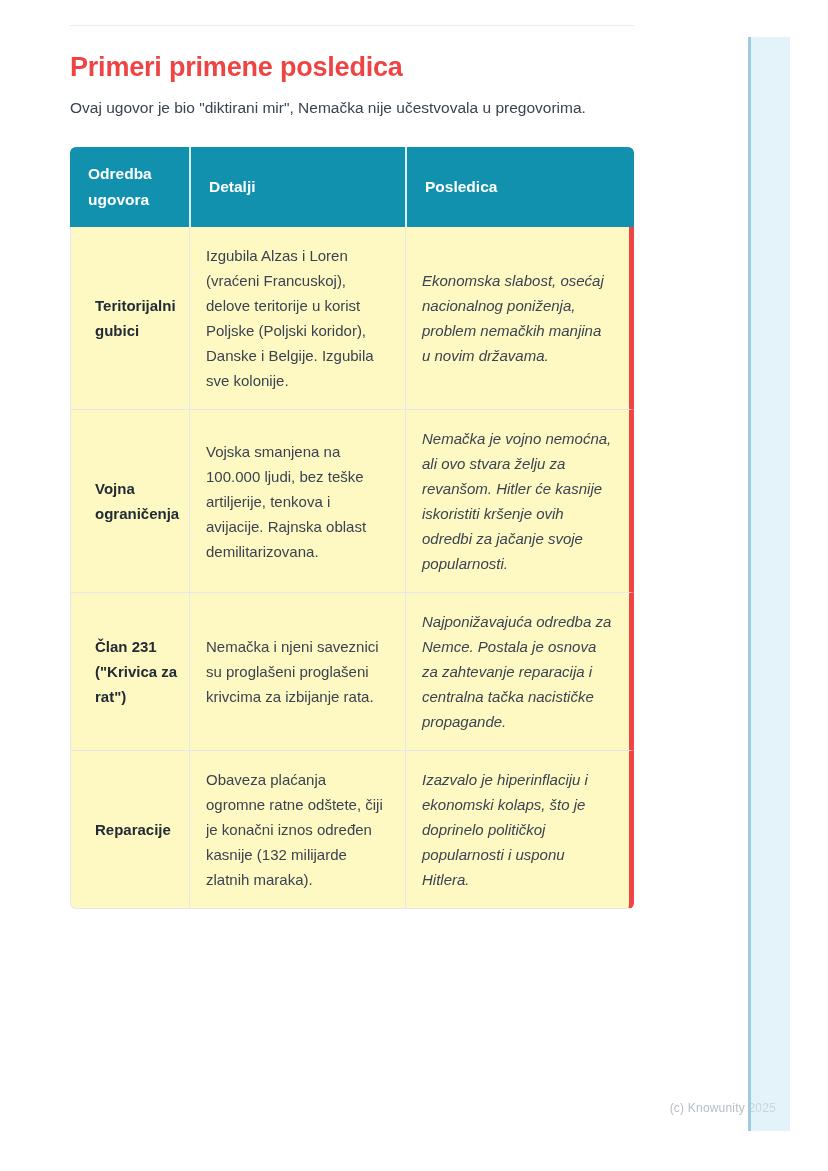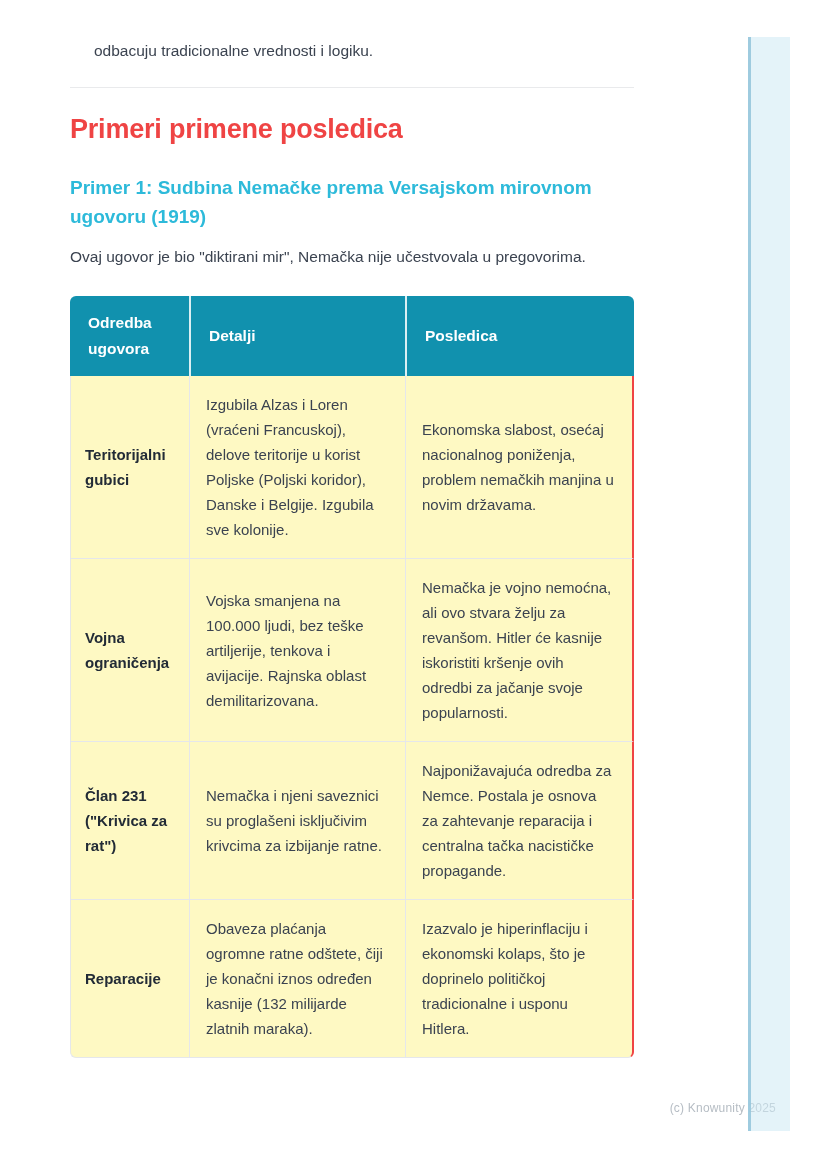--- a/index.html
+++ b/index.html
@@ -68,22 +68,22 @@
   .vtable th:last-child { border-top-right-radius: 6px; margin-left: 27px; }
   .vtable td {
     background: #fef9c3;
     vertical-align: middle;
     padding: 16px;
     line-height: 25px;
     color: #3b4350;
     border-bottom: 1px solid #e5e7eb;
   }
   .vtable td + td { border-left: 1px solid #e5e7eb; }
-  .vtable td:first-child { border-left: 1px solid #e5e7eb; padding-left: 14px; padding-right: 10px; }
-  .vtable td:last-child { border-right: 2px solid #ef4444; }
+  .vtable td:first-child { border-left: 1px solid #e5e7eb; padding-left: 24px; padding-right: 10px; }
+  .vtable td:last-child { border-right: 5px solid #ef4444; font-style: italic; }
   .vtable tbody tr:last-child td:first-child { border-bottom-left-radius: 6px; }
   .vtable tbody tr:last-child td:last-child { border-bottom-right-radius: 6px; }
   .vtable td.prov { font-weight: 700; color: #222b36; }
 
   .footer-note {
     position: absolute;
     top: 1101px; right: 52px;
     font-size: 12px; line-height: 14px;
     color: #b6bdc4;
     letter-spacing: 0.2px;
@@ -97,27 +97,25 @@
     border-left: 3px solid rgba(150, 198, 219, 0.9);
     z-index: 5;
     pointer-events: none;
   }
 </style>
 </head>
 <body>
 
 <div class="content">
 
-  <p class="intro">odbacuju tradicionalne vrednosti i logiku.</p>
 
   <hr class="divider">
 
   <h2 class="section-title">Primeri primene posledica</h2>
 
-  <h3 class="subsection-title">Primer 1: Sudbina Nemačke prema Versajskom mirovnom ugovoru (1919)</h3>
 
   <p class="lead">Ovaj ugovor je bio "diktirani mir", Nemačka nije učestvovala u pregovorima.</p>
 
   <table class="vtable">
     <colgroup>
         <col class="c1">
         <col class="c2">
         <col class="c3">
       </colgroup>
     <thead>
@@ -133,27 +131,27 @@
         <td>Izgubila Alzas i Loren (vraćeni Francuskoj), delove teritorije u korist Poljske (Poljski koridor), Danske i Belgije. Izgubila sve kolonije.</td>
         <td>Ekonomska slabost, osećaj nacionalnog poniženja, problem nemačkih manjina u novim državama.</td>
       </tr>
       <tr>
         <td class="prov">Vojna ograničenja</td>
         <td>Vojska smanjena na 100.000 ljudi, bez teške artiljerije, tenkova i avijacije. Rajnska oblast demilitarizovana.</td>
         <td>Nemačka je vojno nemoćna, ali ovo stvara želju za revanšom. Hitler će kasnije iskoristiti kršenje ovih odredbi za jačanje svoje popularnosti.</td>
       </tr>
       <tr>
         <td class="prov">Član 231 ("Krivica za rat")</td>
-        <td>Nemačka i njeni saveznici su proglašeni isključivim krivcima za izbijanje ratne.</td>
+        <td>Nemačka i njeni saveznici su proglašeni proglašeni krivcima za izbijanje rata.</td>
         <td>Najponižavajuća odredba za Nemce. Postala je osnova za zahtevanje reparacija i centralna tačka nacističke propagande.</td>
       </tr>
       <tr>
         <td class="prov">Reparacije</td>
         <td>Obaveza plaćanja ogromne ratne odštete, čiji je konačni iznos određen kasnije (132 milijarde zlatnih maraka).</td>
-        <td>Izazvalo je hiperinflaciju i ekonomski kolaps, što je doprinelo političkoj tradicionalne i usponu Hitlera.</td>
+        <td>Izazvalo je hiperinflaciju i ekonomski kolaps, što je doprinelo političkoj popularnosti i usponu Hitlera.</td>
       </tr>
     </tbody>
   </table>
 
 </div>
 
 <div class="footer-note">(c) Knowunity 2025</div>
 
 <div class="highlight-strip"></div>
 

